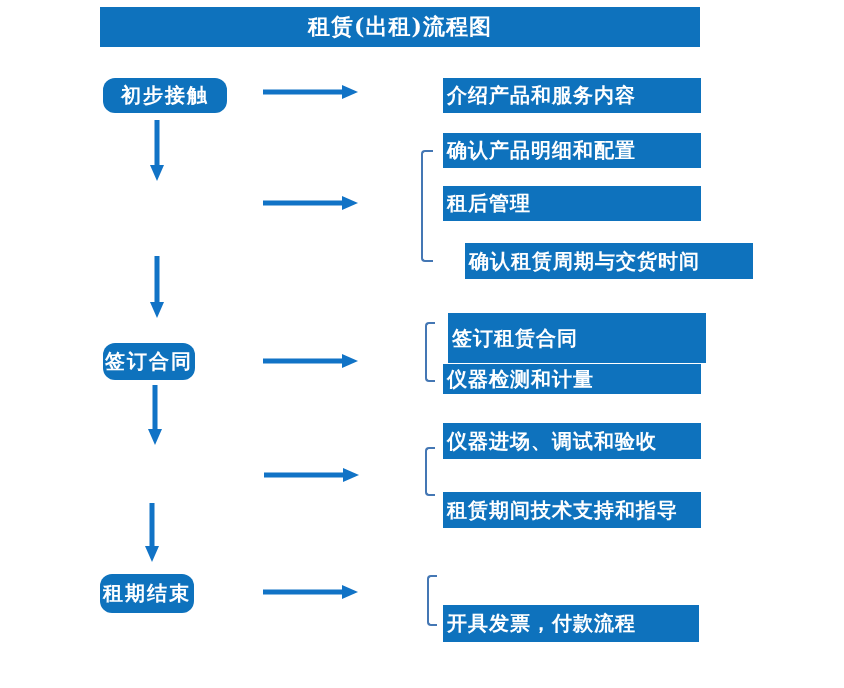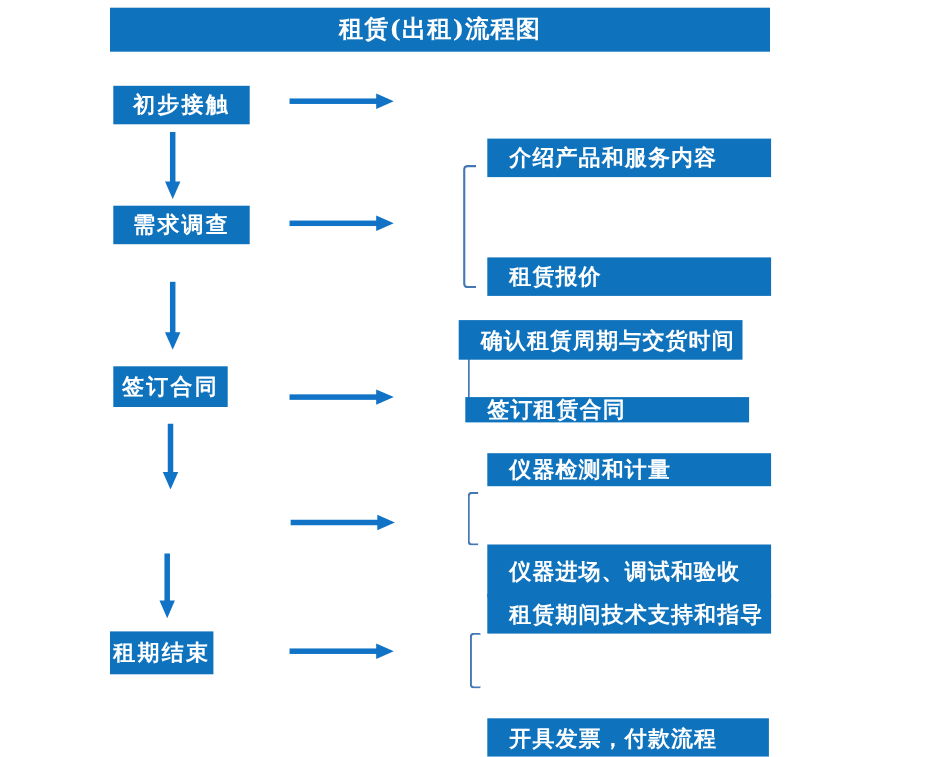--- a/index.html
+++ b/index.html
@@ -19,50 +19,48 @@
   }
   .title-bar{
     position:absolute;left:100px;top:7px;width:600px;height:40px;
     background:var(--box-blue);color:var(--text-white);
     display:flex;align-items:center;justify-content:center;
     font-size:22px;font-weight:bold;letter-spacing:1px;
   }
   .step{
     position:absolute;background:var(--box-blue);color:var(--text-white);
     display:flex;align-items:center;justify-content:center;
-    font-size:20px;font-weight:bold;letter-spacing:2px;
+    font-size:20px;font-weight:bold;letter-spacing:2px;border-radius:12px;
   }
   .detail{
     position:absolute;background:var(--box-blue);color:var(--text-white);
     display:flex;align-items:center;
     font-size:20px;font-weight:bold;letter-spacing:1px;
-    padding-left:20px;
-    margin-top:48px;
+    padding-left:4px;
   }
   .h-arrow,.v-arrow{position:absolute;color:var(--arrow-blue);display:block;}
   .h-arrow rect,.h-arrow polygon,.v-arrow rect,.v-arrow polygon{fill:currentColor;}
   .bracket{
     position:absolute;
     border:2px solid var(--bracket-blue);
     border-right:none;
     border-radius:4px 0 0 4px;
   }
 </style>
 </head>
 <body>
 
 <div class="canvas">
 
   <div class="title-bar">
     <span>租赁(出租)流程图</span>
   </div>
 
   <div class="step" style="left:103px;top:78px;width:124px;height:35px">初步接触</div>
-  <div class="step" style="left:103px;top:187px;width:124px;height:35px">需求调查</div>
-  <div class="step" style="left:103px;top:333px;width:104px;height:37px">签订合同</div>
+  <div class="step" style="left:103px;top:343px;width:92px;height:37px">签订合同</div>
   <div class="step" style="left:100px;top:574px;width:94px;height:39px">租期结束</div>
 
   <svg class="v-arrow" style="left:149px;top:120px" width="16" height="61" viewBox="0 0 16 61">
     <rect x="5.5" y="0" width="5" height="46"></rect>
       <polygon points="1,45 15,45 8,61"></polygon>
   </svg>
   <svg class="v-arrow" style="left:149px;top:256px" width="16" height="62" viewBox="0 0 16 62">
     <rect x="5.5" y="0" width="5" height="47"></rect>
       <polygon points="1,46 15,46 8,62"></polygon>
   </svg>
@@ -96,24 +94,25 @@
       <polygon points="79,1 95,8 79,15"></polygon>
   </svg>
 
   <div class="bracket" style="left:421px;top:150px;width:12px;height:112px"></div>
   <div class="bracket" style="left:425px;top:322px;width:10px;height:60px"></div>
   <div class="bracket" style="left:425px;top:447px;width:10px;height:49px"></div>
   <div class="bracket" style="left:427px;top:575px;width:10px;height:51px"></div>
 
   <div class="detail" style="left:443px;top:78px;width:258px;height:35px">介绍产品和服务内容</div>
 
-  <div class="detail" style="left:443px;top:186px;width:258px;height:35px">租赁报价</div>
-  <div class="detail" style="left:417px;top:243px;width:258px;height:36px">确认租赁周期与交货时间</div>
+  <div class="detail" style="left:443px;top:133px;width:258px;height:35px">确认产品明细和配置</div>
+  <div class="detail" style="left:443px;top:186px;width:258px;height:35px">租后管理</div>
+  <div class="detail" style="left:465px;top:243px;width:288px;height:36px">确认租赁周期与交货时间</div>
 
-  <div class="detail" style="left:423px;top:313px;width:258px;height:23px">签订租赁合同</div>
+  <div class="detail" style="left:448px;top:313px;width:258px;height:50px">签订租赁合同</div>
   <div class="detail" style="left:443px;top:364px;width:258px;height:30px">仪器检测和计量</div>
 
-  <div class="detail" style="left:443px;top:447px;width:258px;height:48px">仪器进场、调试和验收</div>
+  <div class="detail" style="left:443px;top:423px;width:258px;height:36px">仪器进场、调试和验收</div>
   <div class="detail" style="left:443px;top:492px;width:258px;height:36px">租赁期间技术支持和指导</div>
 
   <div class="detail" style="left:443px;top:605px;width:256px;height:37px">开具发票，付款流程</div>
 
 </div>
 
 </body></html>

